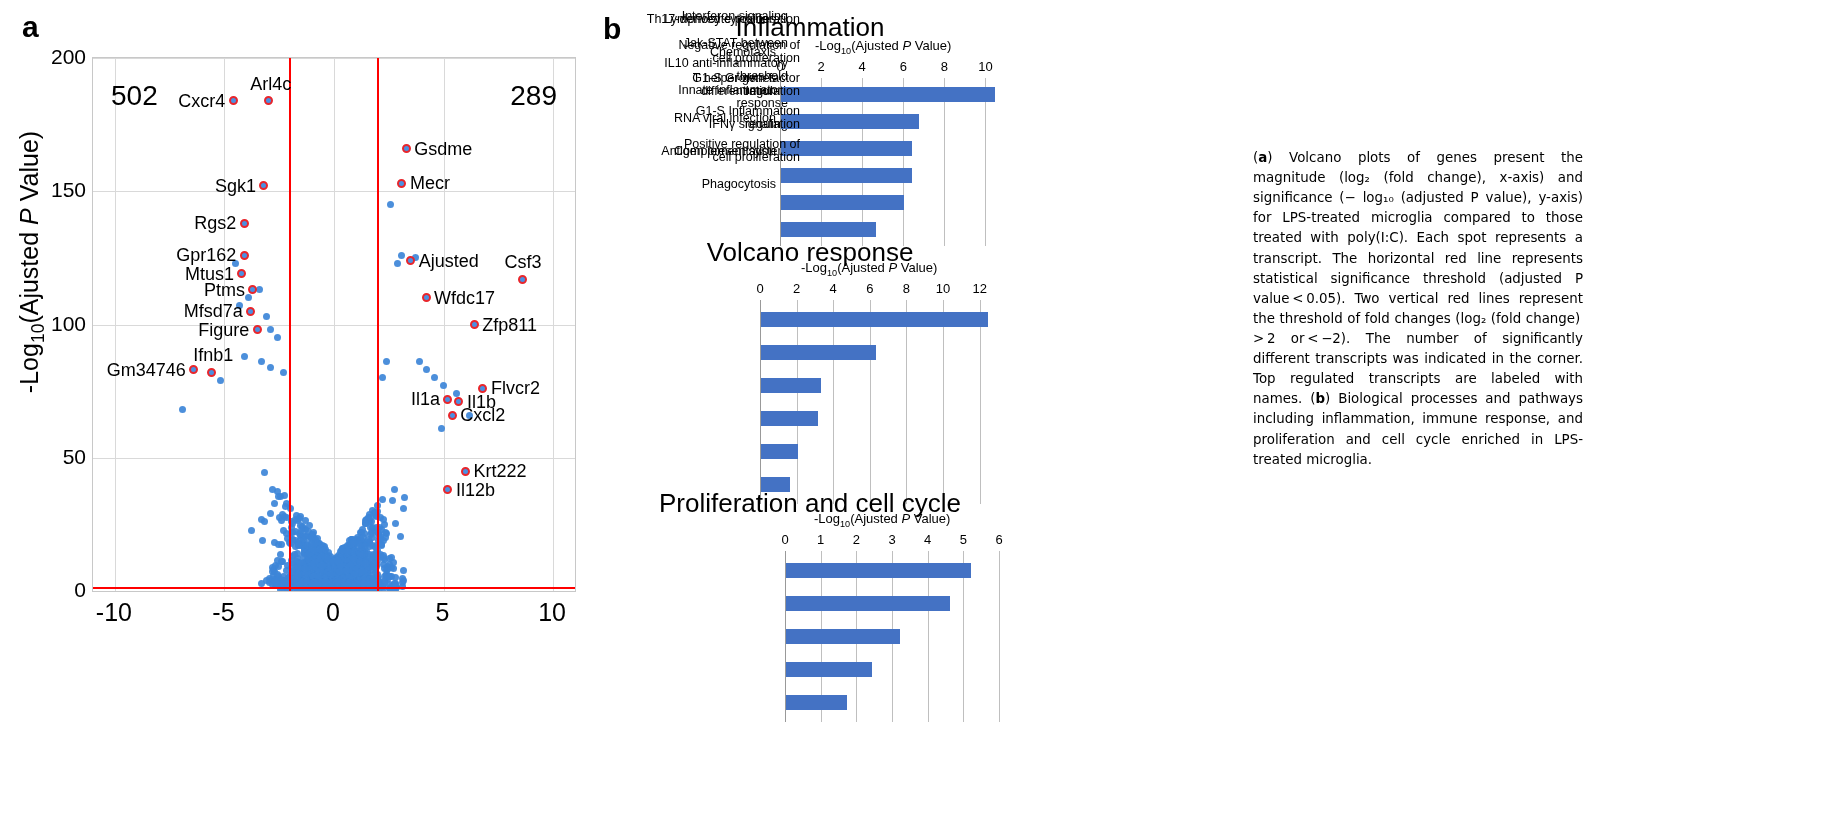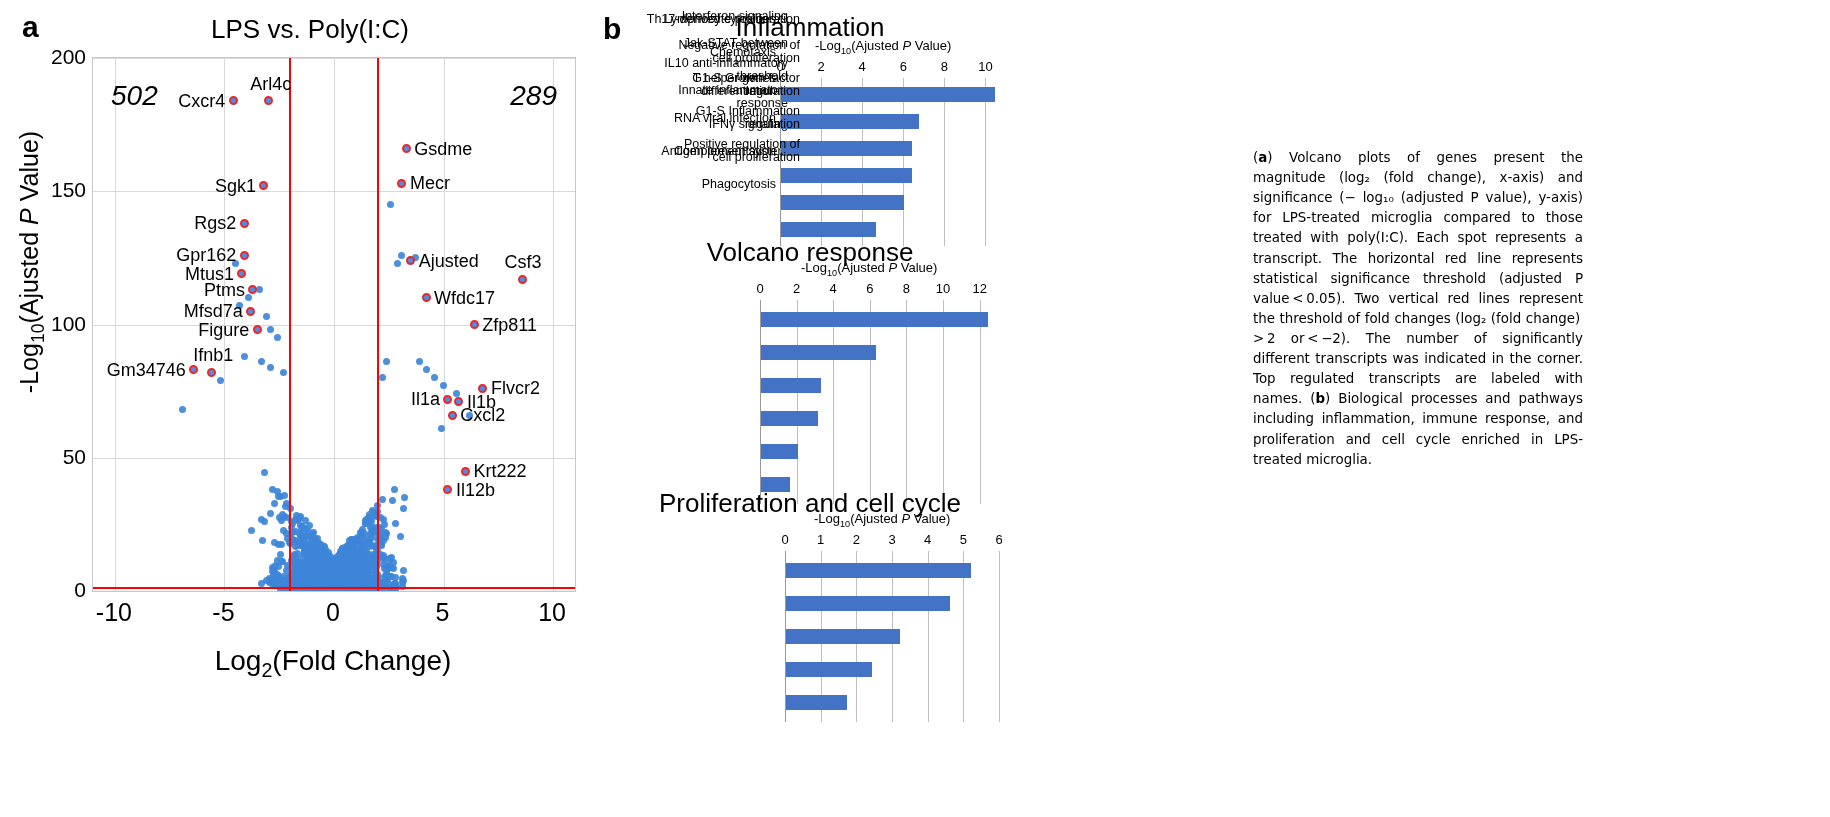--- a/index.html
+++ b/index.html
@@ -13,21 +13,21 @@
   #panel-a{position:absolute;left:0;top:0;width:600px;height:817px;}
   #volcano-title{position:absolute;left:120px;top:14px;width:380px;text-align:center;font-size:26px;}
   #plot-frame{position:absolute;left:92px;top:57px;width:482px;height:533px;border:1px solid #c8c8c8;background:#fff;overflow:hidden;}
   .gridline-h{position:absolute;left:0;width:100%;height:1px;background:#d9d9d9;}
   .gridline-v{position:absolute;top:0;height:100%;width:1px;background:#d9d9d9;}
   .redline-v{position:absolute;top:0;height:100%;width:2px;background:#ff0000;}
   .redline-h{position:absolute;left:0;width:100%;height:2px;background:#ff0000;}
   .dot{position:absolute;width:7px;height:7px;border-radius:50%;background:#3d85d8;opacity:.92;}
   .hdot{position:absolute;width:9px;height:9px;border-radius:50%;background:#4a90e2;border:2px solid #e8262c;box-sizing:border-box;}
   .glabel{position:absolute;font-size:18px;white-space:nowrap;color:#000;line-height:1;}
-  .count{position:absolute;font-size:28px;font-style:italic;}
+  .count{position:absolute;font-size:28px;}
   .ytick{position:absolute;right:0;font-size:21px;text-align:right;transform:translateY(-50%);}
   .xtick{position:absolute;font-size:25px;transform:translateX(-50%);}
   #ylab{position:absolute;left:-228px;top:245px;width:520px;font-size:25px;text-align:center;transform:rotate(-90deg);}
   #xlab{position:absolute;left:92px;top:645px;width:482px;text-align:center;font-size:28px;}
   .sub{font-size:.7em;vertical-align:sub;}
   .ital{font-style:italic;}
 
   
   #panel-b{position:absolute;left:600px;top:0;width:440px;height:817px;}
   .barchart{position:absolute;width:420px;}
@@ -49,21 +49,20 @@
   #cap-body b{font-weight:bold;}
 </style>
 </head>
 <body>
 
 <div class="fig">
 
   <div id="panel-a">
     <div class="panel-letter" style="left:22px;top:10px;">a</div>
 
-    <div id="volcano-title">LPS vs. Poly(I:C)</div>
 
     <div id="ylab">
       <span>-Log</span><span class="sub">10</span><span>(Ajusted </span><span class="ital">P</span><span> Value)</span>
     </div>
 
     <div id="ytickbox" style="position:absolute;left:32px;top:57px;width:54px;height:533px;">
         <div class="ytick" style="top: 0px;">200</div>
         <div class="ytick" style="top: 133.25px;">150</div>
         <div class="ytick" style="top: 266.5px;">100</div>
         <div class="ytick" style="top: 399.75px;">50</div>
@@ -2431,23 +2430,20 @@
       </div>
 
     <div id="xtickbox" style="position:absolute;left:92px;top:598px;width:482px;height:34px;">
         <div class="xtick" style="left: 21.9091px; top: 0px;">-10</div>
         <div class="xtick" style="left: 131.455px; top: 0px;">-5</div>
         <div class="xtick" style="left: 241px; top: 0px;">0</div>
         <div class="xtick" style="left: 350.545px; top: 0px;">5</div>
         <div class="xtick" style="left: 460.091px; top: 0px;">10</div>
       </div>
 
-    <div id="xlab">
-      <span>Log</span><span class="sub">2</span><span>(Fold Change)</span>
-    </div>
   </div>
 
   <div id="panel-b">
     <div class="panel-letter" style="left:3px;top:12px;">b</div>
     <div id="bc-host">
         <div class="barchart" style="left: 0px; top: 0px;">
           <div class="bc-title" style="top: 12px;">Inflammation</div>
           <div class="bc-axtitle" style="left: 215px; top: 38px;"><span>-Log</span><span class="sub">10</span><span>(Ajusted </span><span class="ital">P</span><span> Value)</span></div>
           <div class="bc-cat" style="top: 10px; right: 232px;">Interferon signaling</div>
           <div class="bc-cat" style="top: 37px; right: 232px;">Jak-STAT between</div>

